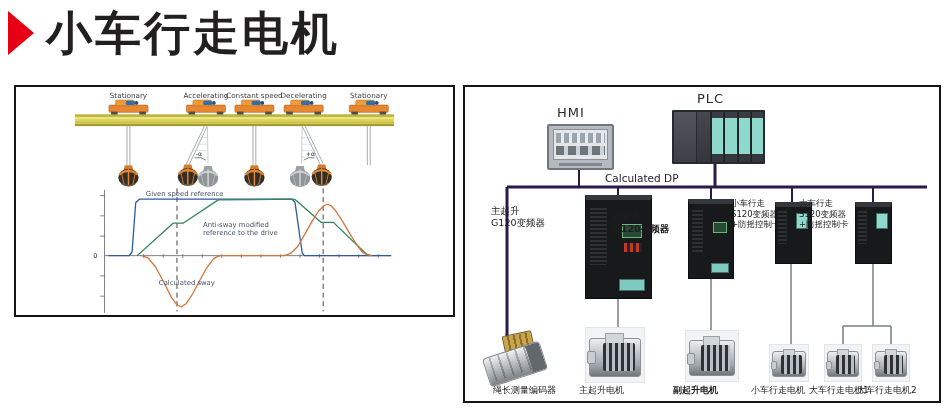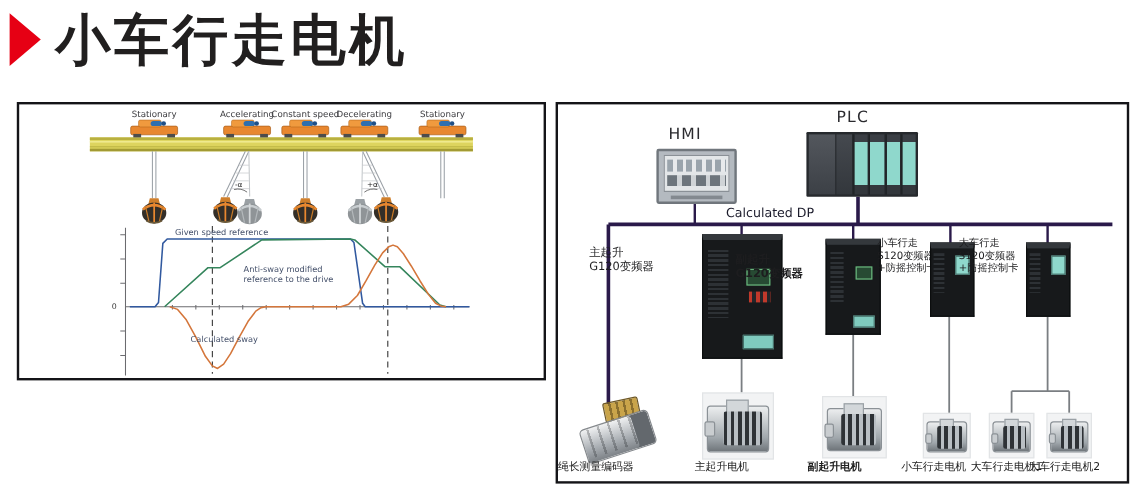--- a/index.html
+++ b/index.html
@@ -317,21 +317,21 @@
     <div class="drive" style="left:390px;top:115px;width:37px;height:62px;">
       <i class="dv"></i>
         <i class="dc"></i>
     </div>
 
     <div class="encoder">
       <i class="enc-conn"></i>
       <i class="enc-cyl"></i>
       <i class="enc-rings"></i>
     </div>
-    <div class="lbl mot" style="left:0px;top:298px;width:76px;">绳长测量编码器</div>
+    <div class="lbl mot" style="left:0px;top:298px;width:76px;padding-left:28px;">绳长测量编码器</div>
 
     <div class="motor-card" style="left:120px;top:240px;width:60px;height:56px;">
       <div class="motor">
           <i class="tbox"></i>
           <i class="fins"></i>
           <i class="shaft"></i>
         </div>
     </div>
     <div class="lbl mot" style="left:114px;top:298px;width:72px;">主起升电机</div>
 

